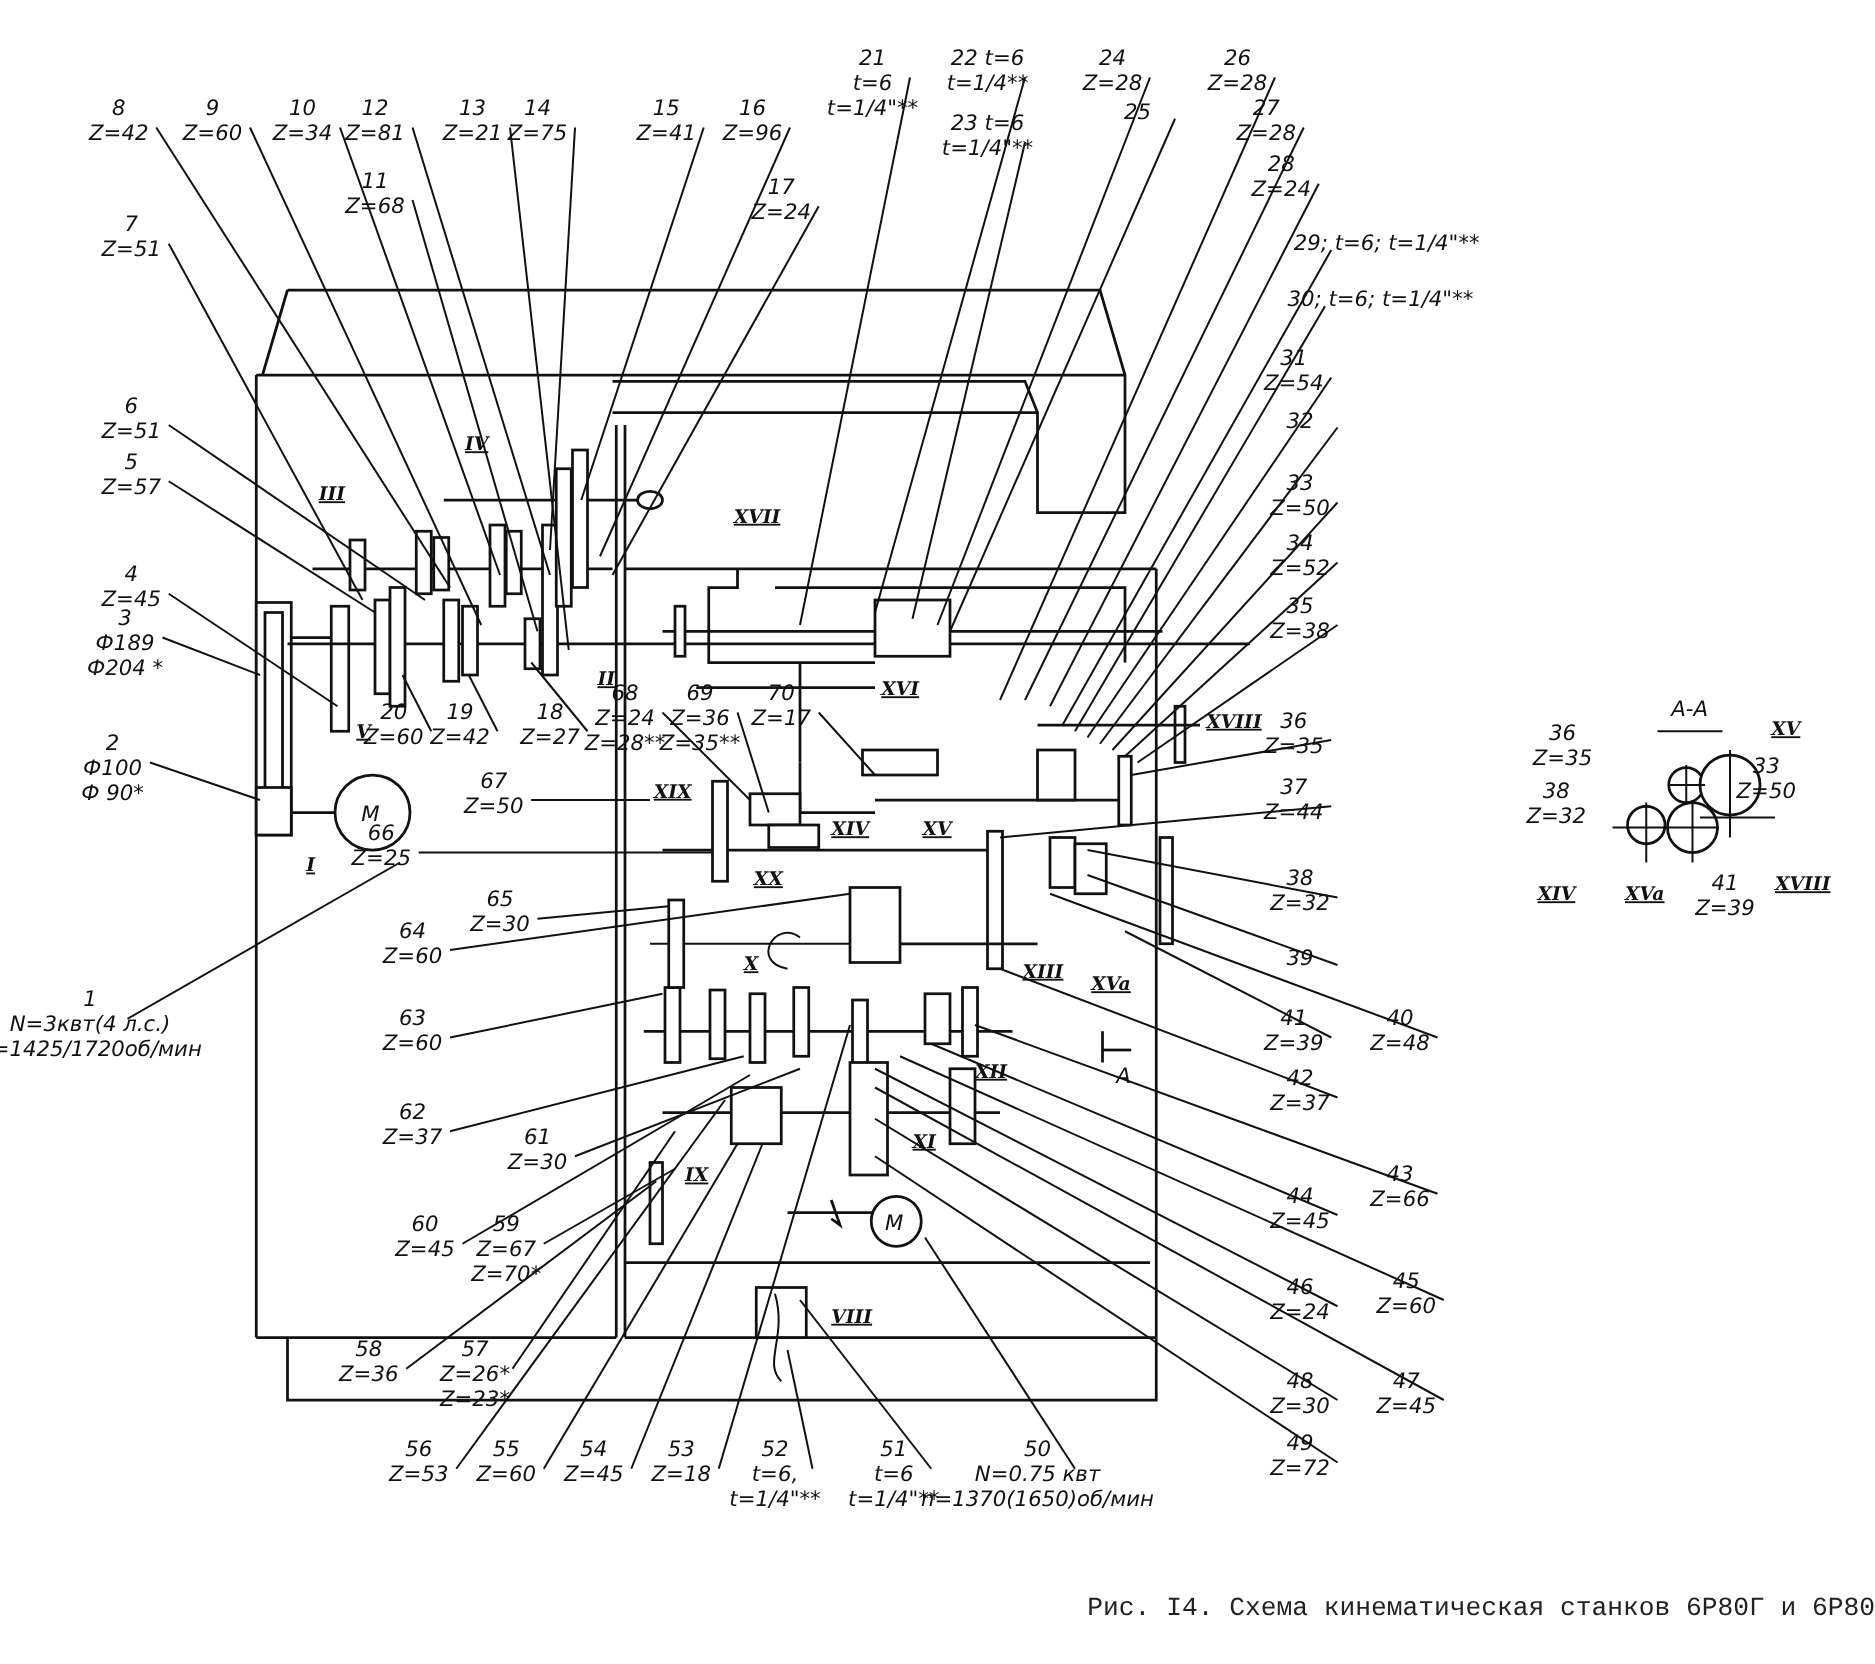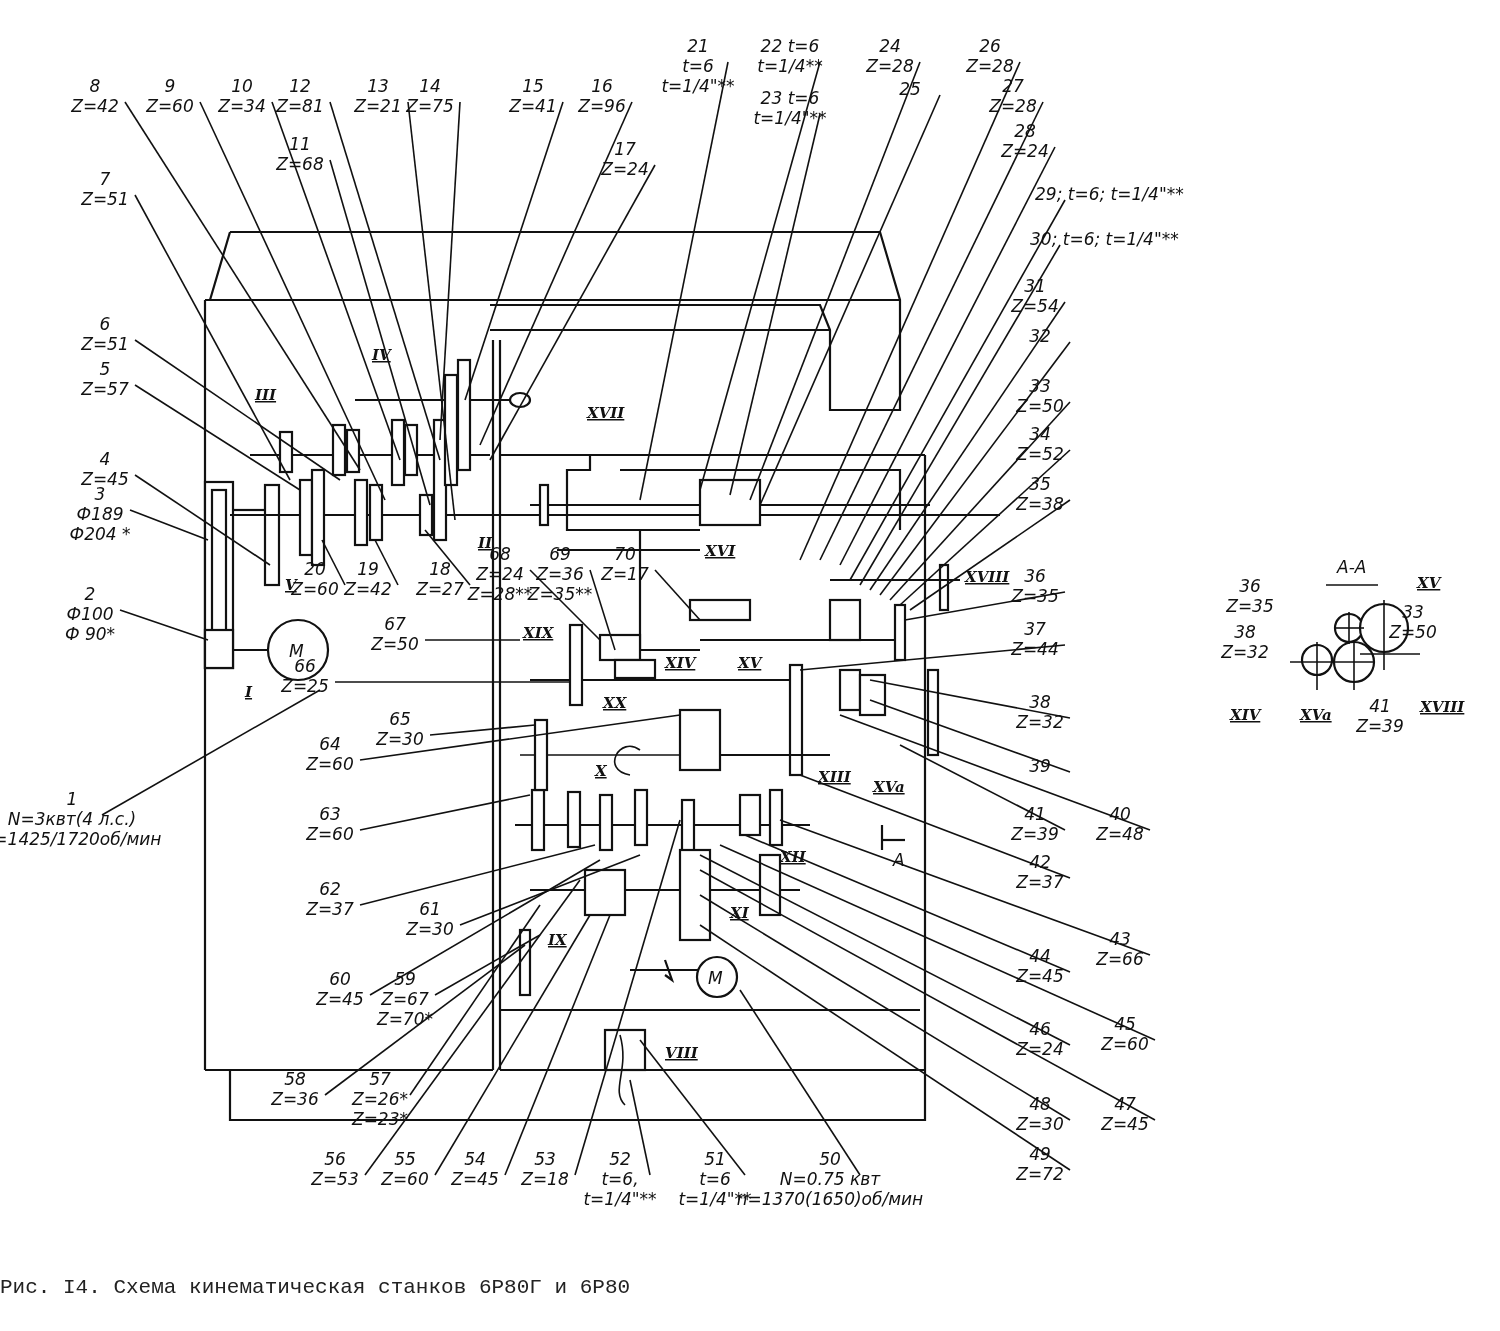--- a/index.html
+++ b/index.html
@@ -3,21 +3,21 @@
 <meta charset="utf-8">
 <style>
   html,body{margin:0;padding:0;background:#fff;}
   body{width:1500px;height:1331px;position:relative;overflow:hidden;font-family:"DejaVu Sans",sans-serif;}
   svg{position:absolute;left:0;top:0;}
   .ln{stroke:#111;stroke-width:2.2;fill:none;}
   .lt{stroke:#111;stroke-width:1.6;fill:none;}
   .gear{fill:#fff;stroke:#111;stroke-width:2.2;}
   .lbl{font-family:"DejaVu Sans",sans-serif;font-style:italic;font-size:17px;fill:#111;}
   .rom{font-family:"DejaVu Serif",serif;font-style:italic;font-weight:bold;font-size:15px;fill:#111;text-decoration:underline;}
-  .caption{position:absolute;left:0;width:1500px;top:1276px;text-align:left;font-family:"Liberation Mono","DejaVu Sans Mono",monospace;font-size:21px;color:#222;}
+  .caption{position:absolute;left:0;width:1500px;top:1276px;text-align:right;font-family:"Liberation Mono","DejaVu Sans Mono",monospace;font-size:21px;color:#222;}
 </style>
 </head>
 <body>
 
 <svg width="1500" height="1331" viewBox="0 0 1500 1331" id="diag">
 
   <g>
     <path class="ln" d="M230 232 L880 232 L900 300 L900 410 L830 410 L830 330 L820 305 L490 305"></path>
     <path class="ln" d="M210 300 L230 232"></path>
     <path class="ln" d="M205 300 L900 300"></path>

